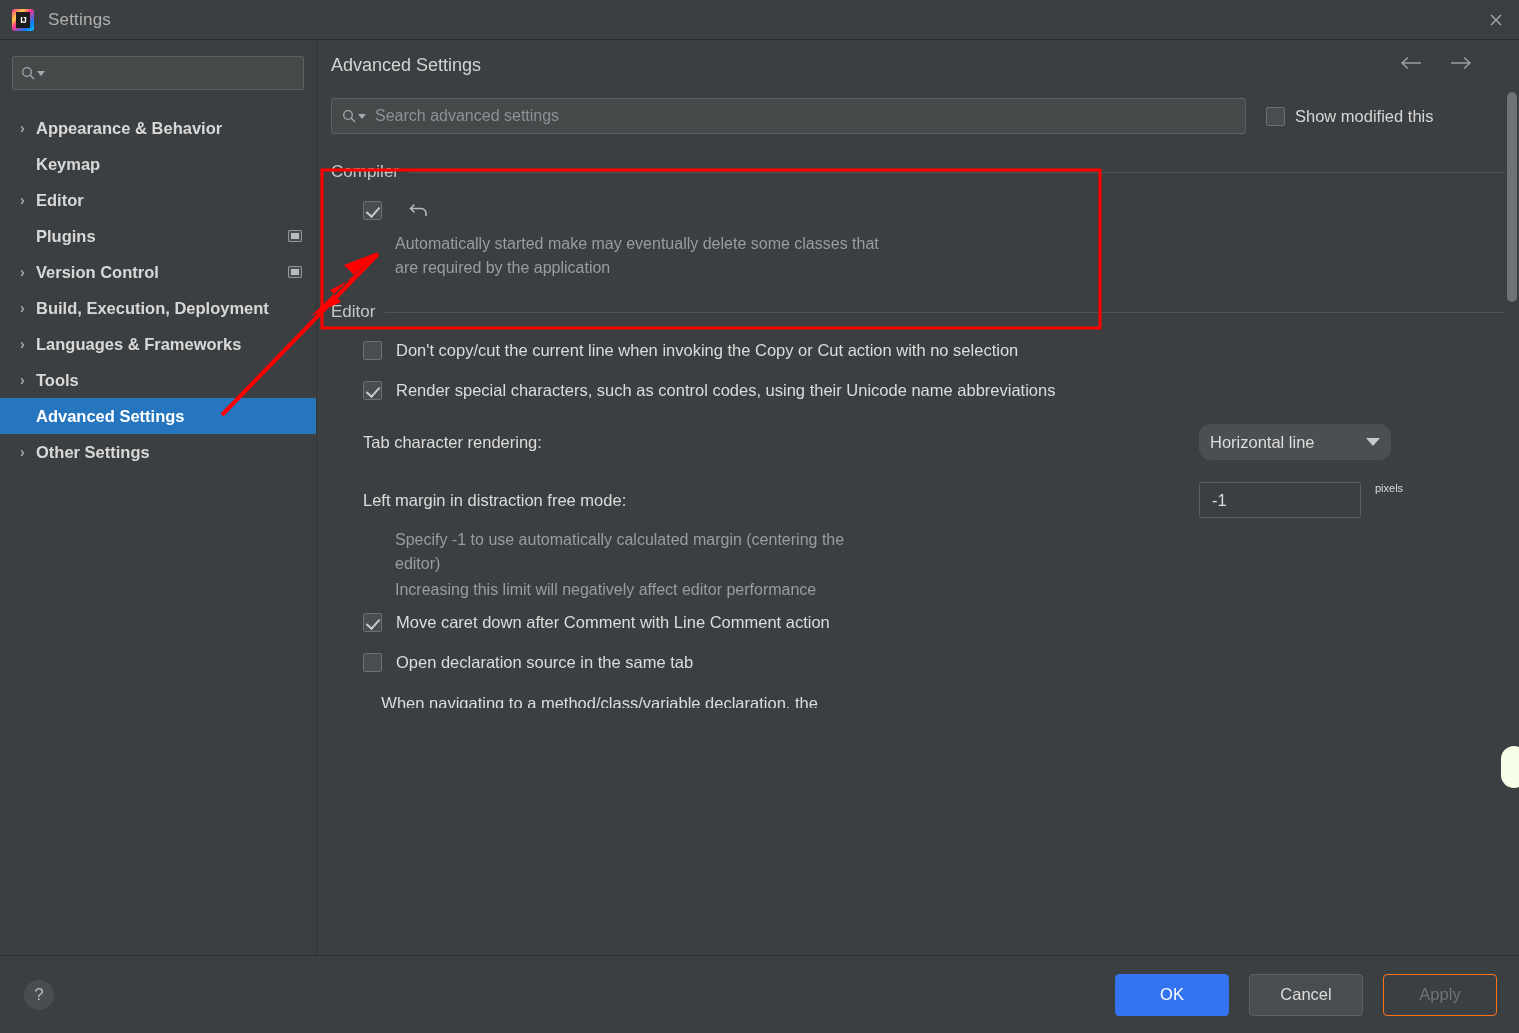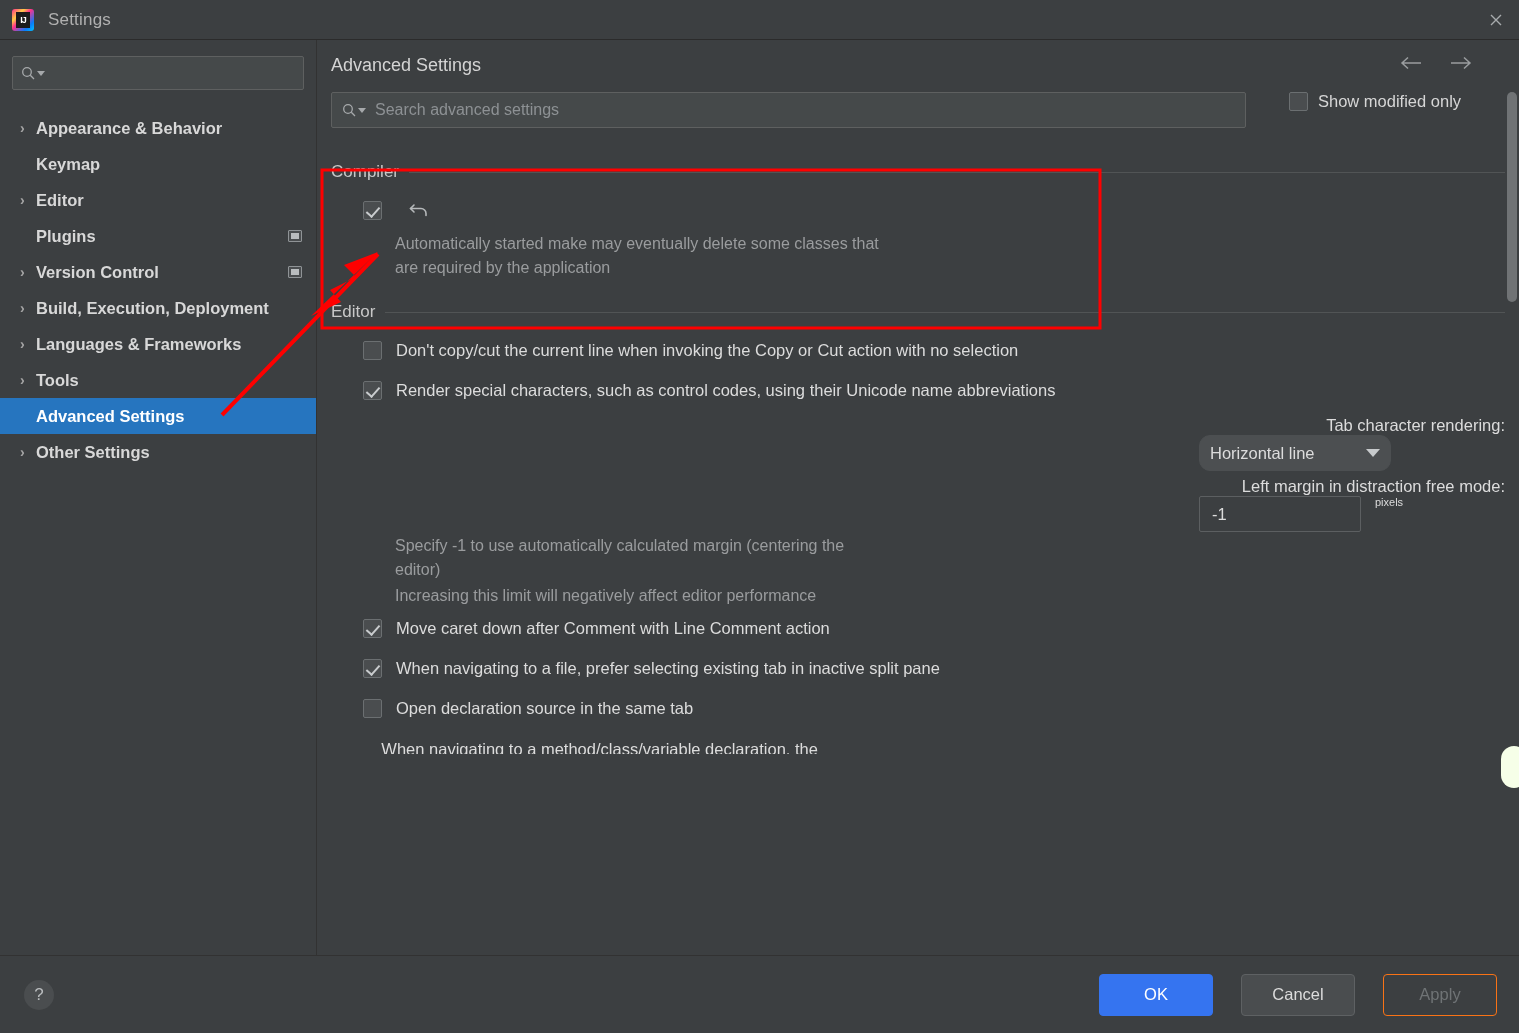--- a/index.html
+++ b/index.html
@@ -126,24 +126,24 @@
   }
   .main-title {
     color: #d4d4d4; font-size: 18px;
   }
   .nav-arrows {
     margin-left: auto; display: flex; gap: 26px; padding-right: 30px;
   }
   .nav-arrow { cursor: pointer; display:block; }
 
   .searchrow {
-    display: flex; align-items: flex-start;
+    display: flex; align-items: center;
     padding: 0 14px 0 14px;
     margin-top: 2px;
-    height: 48px; flex: 0 0 48px; gap: 23px;
+    height: 48px; flex: 0 0 48px;
   }
   .adv-search {
     flex: 1 1 auto;
     height: 36px;
     background: #45494a;
     border: 1px solid #5e6060;
     border-radius: 2px;
     display: flex; align-items: center;
     padding: 0 10px;
     max-width: 915px;
@@ -203,25 +203,24 @@
     margin-left: 12px; cursor: pointer; display: inline-flex;
   }
   .desc {
     color: #9a9c9e; font-size: 16px;
     padding-left: 64px;
     line-height: 1.5;
     max-width: 640px;
     margin-top: 2px;
   }
   .field-row {
-    display: flex; align-items: flex-end;
+    display: flex; align-items: center;
     padding-left: 32px;
     min-height: 52px;
     margin-top: 6px;
-    flex-direction: column;
   }
   .field-label { color: #dcdcdc; font-size: 16.5px; }
   .field-ctrl { margin-left: auto; display: flex; align-items: center; }
   .combo {
     width: 192px; height: 36px;
     background: #4c4f51;
     border: 1px solid #4c4f51;
     border-radius: 11px;
     display: flex; align-items: center;
     padding: 0 10px;
@@ -268,21 +267,21 @@
     display: flex; align-items: center;
     padding: 0 22px 0 24px;
     background: #3c3f41;
   }
   .help-btn {
     width: 30px; height: 30px; border-radius: 50%;
     background: #4a4d4f; color: #b9bcbe;
     display: flex; align-items: center; justify-content: center;
     font-size: 17px; cursor: pointer;
   }
-  .btns { margin-left: auto; display: flex; gap: 28px; }
+  .btns { margin-left: auto; display: flex; gap: 20px; }
   .btn {
     min-width: 114px; height: 42px;
     border-radius: 4px;
     display: flex; align-items: center; justify-content: center;
     font-size: 16.5px; cursor: pointer;
   }
   .btn.primary { background: #3574f0; color: #ffffff; border: 1px solid #3574f0; }
   .btn.normal { background: #4a4d4f; color: #dcdcdc; border: 1px solid #5e6163; }
   .btn.disabled { background: #3c3f41; color: #6f7375; border: 1px solid #f97316; cursor: default; }
 
@@ -397,21 +396,21 @@
             <svg width="15" height="15" viewBox="0 0 15 15">
               <circle cx="6" cy="6" r="4.3" stroke="#a6a9ab" stroke-width="1.3" fill="none"></circle>
               <path d="M9.3 9.3 L13 13" stroke="#a6a9ab" stroke-width="1.3"></path>
             </svg>
           </span>
           <span style="margin-left:1px;width:0;height:0;border-left:4px solid transparent;border-right:4px solid transparent;border-top:5px solid #a6a9ab;"></span>
           <span class="ph">Search advanced settings</span>
         </div>
         <div class="showmod">
           <span class="cb"></span>
-          <span class="cb-label">Show modified only</span>
+          <span class="cb-label">Show modified this</span>
         </div>
       </div>
 
       <div class="content">
           <div class="section-head">
             <span>Compiler</span>
             <span class="rule"></span>
           </div>
           <div class="opt-row">
             <span class="cb checked"></span>
@@ -457,24 +456,20 @@
               </span>
             </span>
           </div>
           <div class="desc">Specify -1 to use automatically calculated margin (centering the<br>editor)</div>
           <div class="desc">Increasing this limit will negatively affect editor performance</div>
           <div class="opt-row">
             <span class="cb checked"></span>
             <span class="opt-text">Move caret down after Comment with Line Comment action</span>
           </div>
           <div class="opt-row">
-            <span class="cb checked"></span>
-            <span class="opt-text">When navigating to a file, prefer selecting existing tab in inactive split pane</span>
-          </div>
-          <div class="opt-row">
             <span class="cb"></span>
             <span class="opt-text">Open declaration source in the same tab</span>
           </div>
           <div class="partial-row">&nbsp;&nbsp;&nbsp; When navigating to a method/class/variable declaration, the</div>
         </div>
 
       <div class="vscroll"></div>
       <div class="cursor-blob"></div>
     </div>
   </div>

